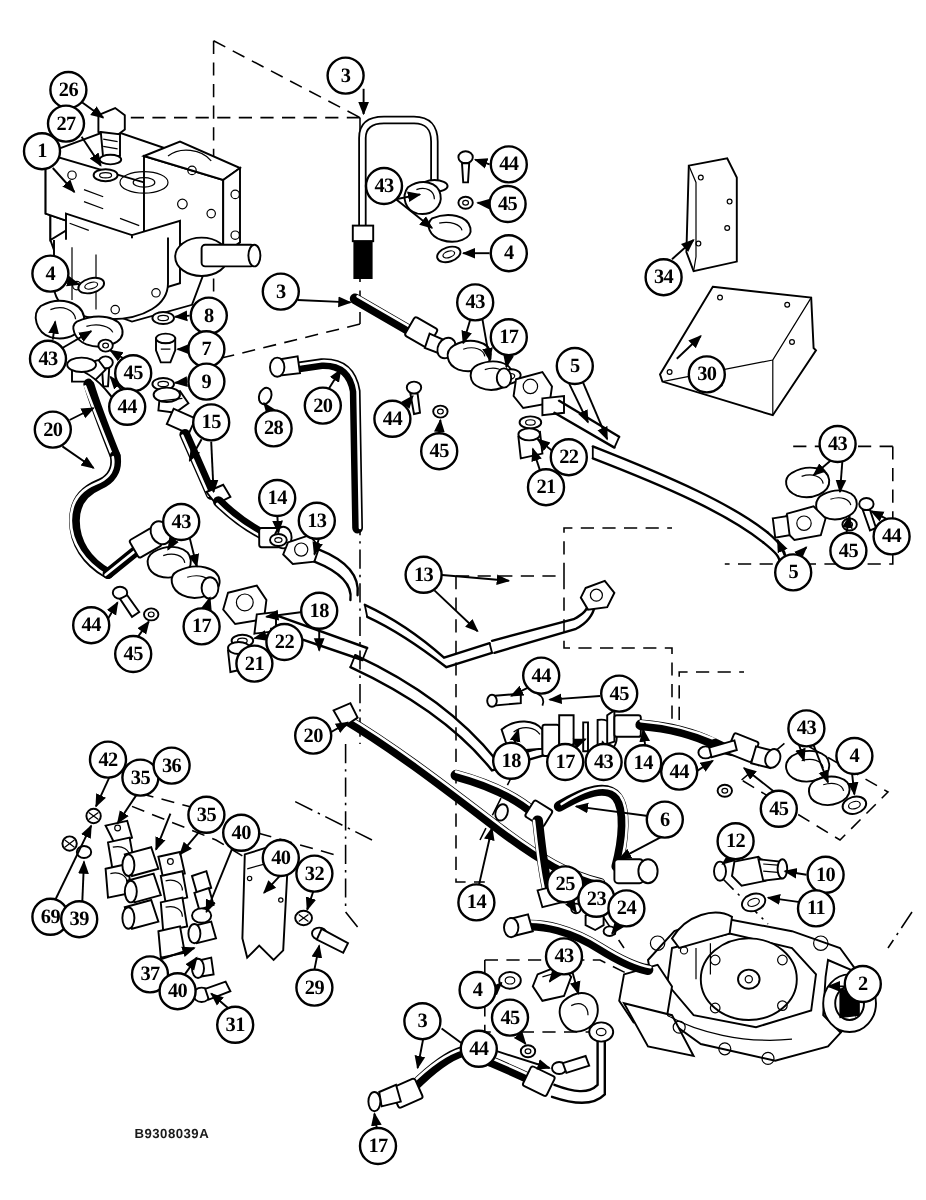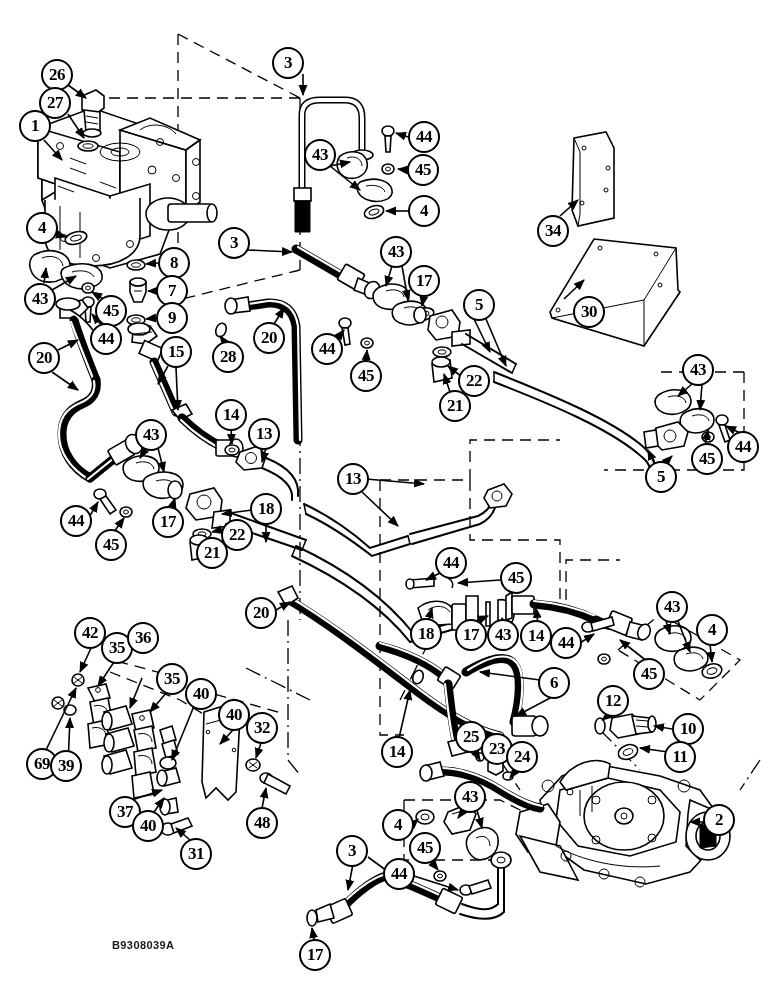--- a/index.html
+++ b/index.html
@@ -731,21 +731,21 @@
       <div class="callout" style="left: 143px; top: 638px;">36</div>
       <div class="callout" style="left: 172px; top: 679px;">35</div>
       <div class="callout" style="left: 201px; top: 694px;">40</div>
       <div class="callout" style="left: 234px; top: 715px;">40</div>
       <div class="callout" style="left: 262px; top: 728px;">32</div>
       <div class="callout" style="left: 42px; top: 764px;">69</div>
       <div class="callout" style="left: 66px; top: 766px;">39</div>
       <div class="callout" style="left: 125px; top: 812px;">37</div>
       <div class="callout" style="left: 148px; top: 826px;">40</div>
       <div class="callout" style="left: 196px; top: 854px;">31</div>
-      <div class="callout" style="left: 262px; top: 823px;">48</div>
+      <div class="callout" style="left: 262px; top: 823px;">29</div>
       <div class="callout" style="left: 719px; top: 820px;">2</div>
       <div class="callout" style="left: 470px; top: 797px;">43</div>
       <div class="callout" style="left: 398px; top: 825px;">4</div>
       <div class="callout" style="left: 425px; top: 848px;">45</div>
       <div class="callout" style="left: 399px; top: 874px;">44</div>
       <div class="callout" style="left: 352px; top: 851px;">3</div>
       <div class="callout" style="left: 315px; top: 955px;">17</div>
     </div>
 
   <div id="figure-code" style="left:112px; top:939px;">B9308039A</div>

